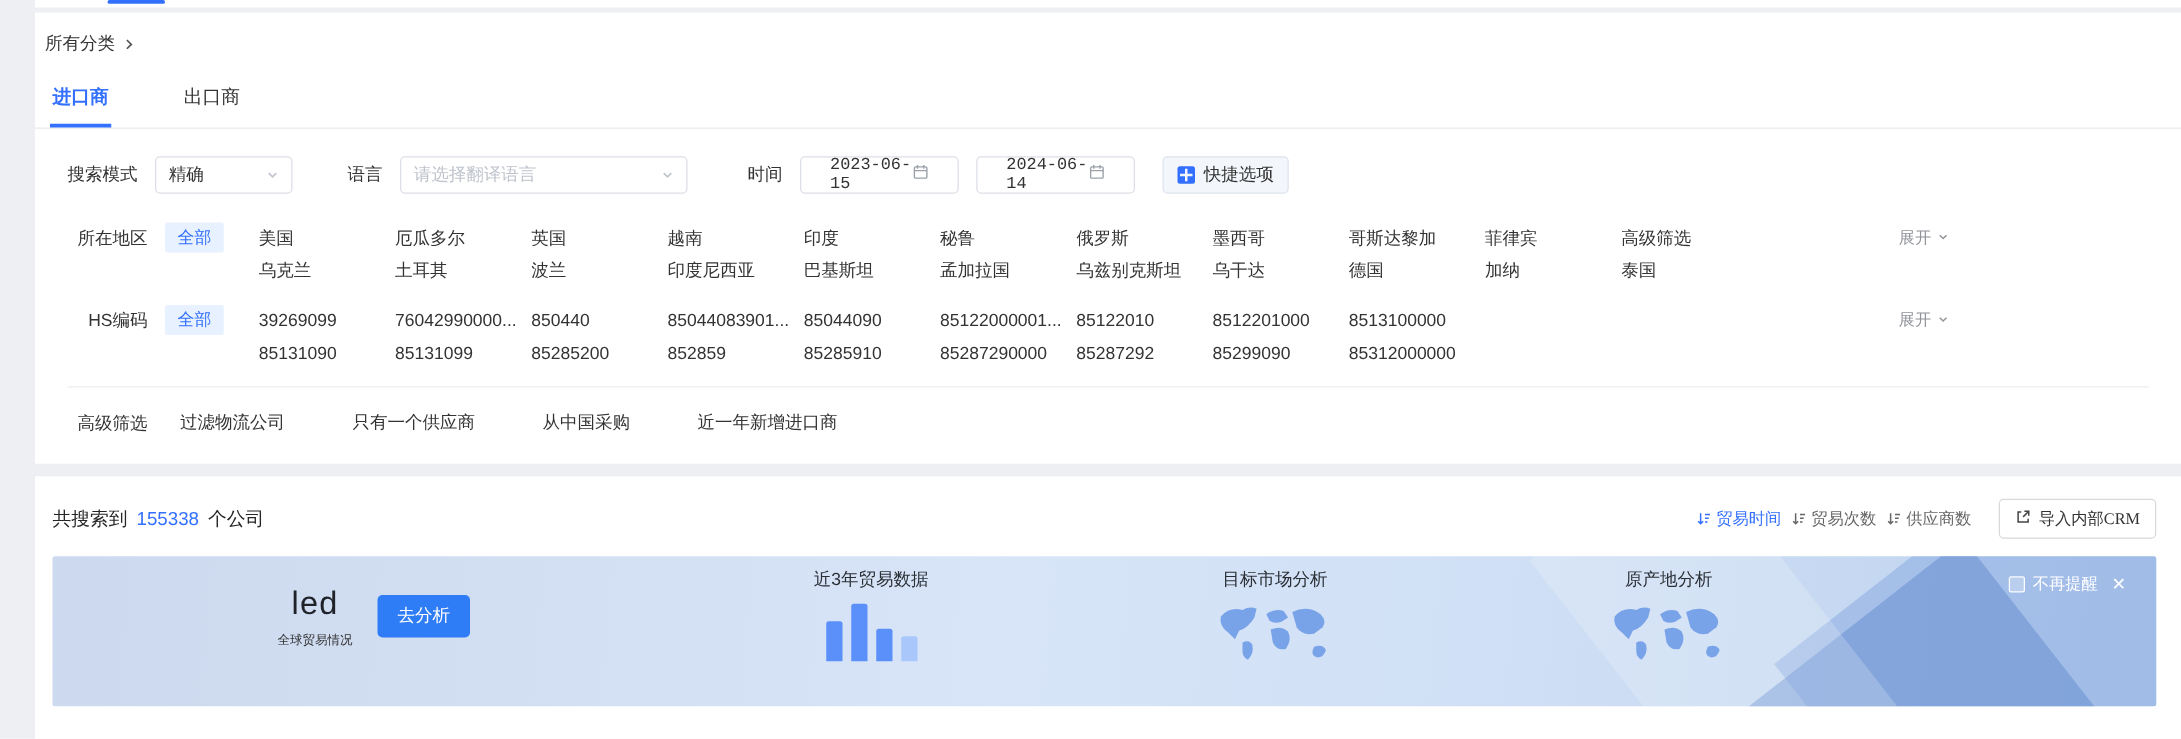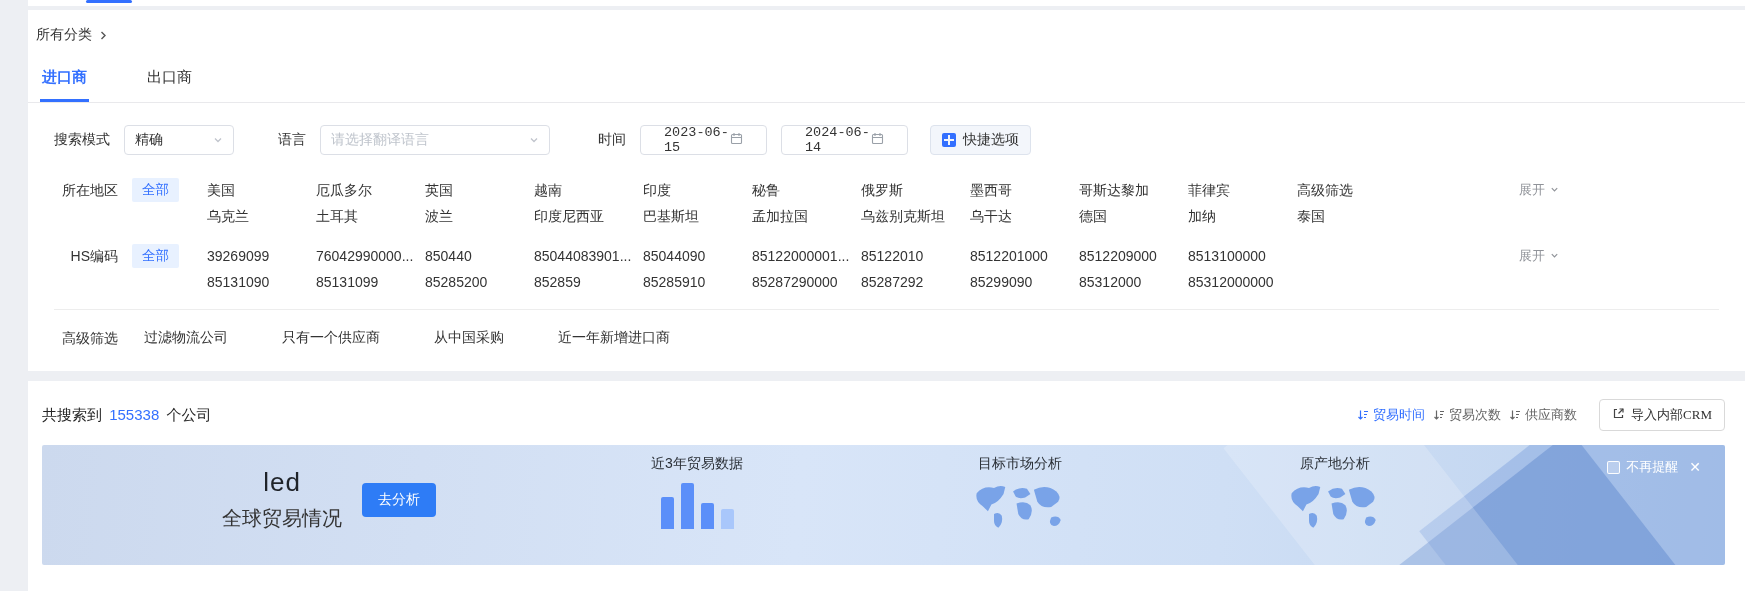--- a/index.html
+++ b/index.html
@@ -84,21 +84,21 @@
   .banner { position:relative; height:120px; border-radius:2px; overflow:hidden;
             background:linear-gradient(95deg,#ccd9ee 0%,#d8e5f8 45%,#cfdff5 70%,#bdd2ee 100%); }
   .deco { position:absolute; transform:rotate(-38deg); }
   .deco-a { width:360px; height:240px; right:-90px; top:-50px; background:rgba(118,156,219,0.40); }
   .deco-b { width:280px; height:210px; right:60px; bottom:-140px; background:rgba(90,132,205,0.45); }
   .deco-c { width:160px; height:320px; right:260px; top:-80px; background:rgba(255,255,255,0.20); }
 
   .kw { position:absolute; left:180px; top:22px; display:flex; align-items:center; gap:20px; }
   .kw-text { text-align:center; }
   .kw-keyword { font-size:26px; color:#1f2329; letter-spacing:1px; }
-  .kw-sub { font-size:20px; color:#333; margin-top:7px; }
+  .kw-sub { font-size:10px; color:#333; margin-top:7px; }
   .analyze-btn { background:#2e7cf6; color:#fff; border:none; border-radius:4px;
                  padding:8px 16px; font-size:14px; cursor:pointer; font-family:inherit; }
 
   .bcard { position:absolute; top:10px; text-align:center; }
   #card-trade  { left:560px;  width:190px; }
   #card-market { left:868px;  width:220px; }
   #card-origin { left:1188px; width:210px; }
   .bcard-title { font-size:14px; color:#2a2f36; margin-bottom:8px; }
   .bars { display:flex; align-items:flex-end; justify-content:center; gap:7px; height:48px; }
   .bars i { display:block; width:13px; background:#5b8ff9; border-radius:2px 2px 0 0; }
@@ -272,24 +272,20 @@
             <div class="fopt">85122000001...</div>
             <div class="fopt">85287290000</div>
           </div>
           <div class="fcol">
             <div class="fopt">85122010</div>
             <div class="fopt">85287292</div>
           </div>
           <div class="fcol">
             <div class="fopt">8512201000</div>
             <div class="fopt">85299090</div>
-          </div>
-          <div class="fcol">
-            <div class="fopt">8512209000</div>
-            <div class="fopt">85312000</div>
           </div>
           <div class="fcol">
             <div class="fopt">8513100000</div>
             <div class="fopt">85312000000</div>
           </div>
         </div>
       <div class="expand">
         <span>展开</span>
         <span>
           <svg width="9" height="9" viewBox="0 0 10 10" fill="none" stroke="#909399" stroke-width="1.3">

